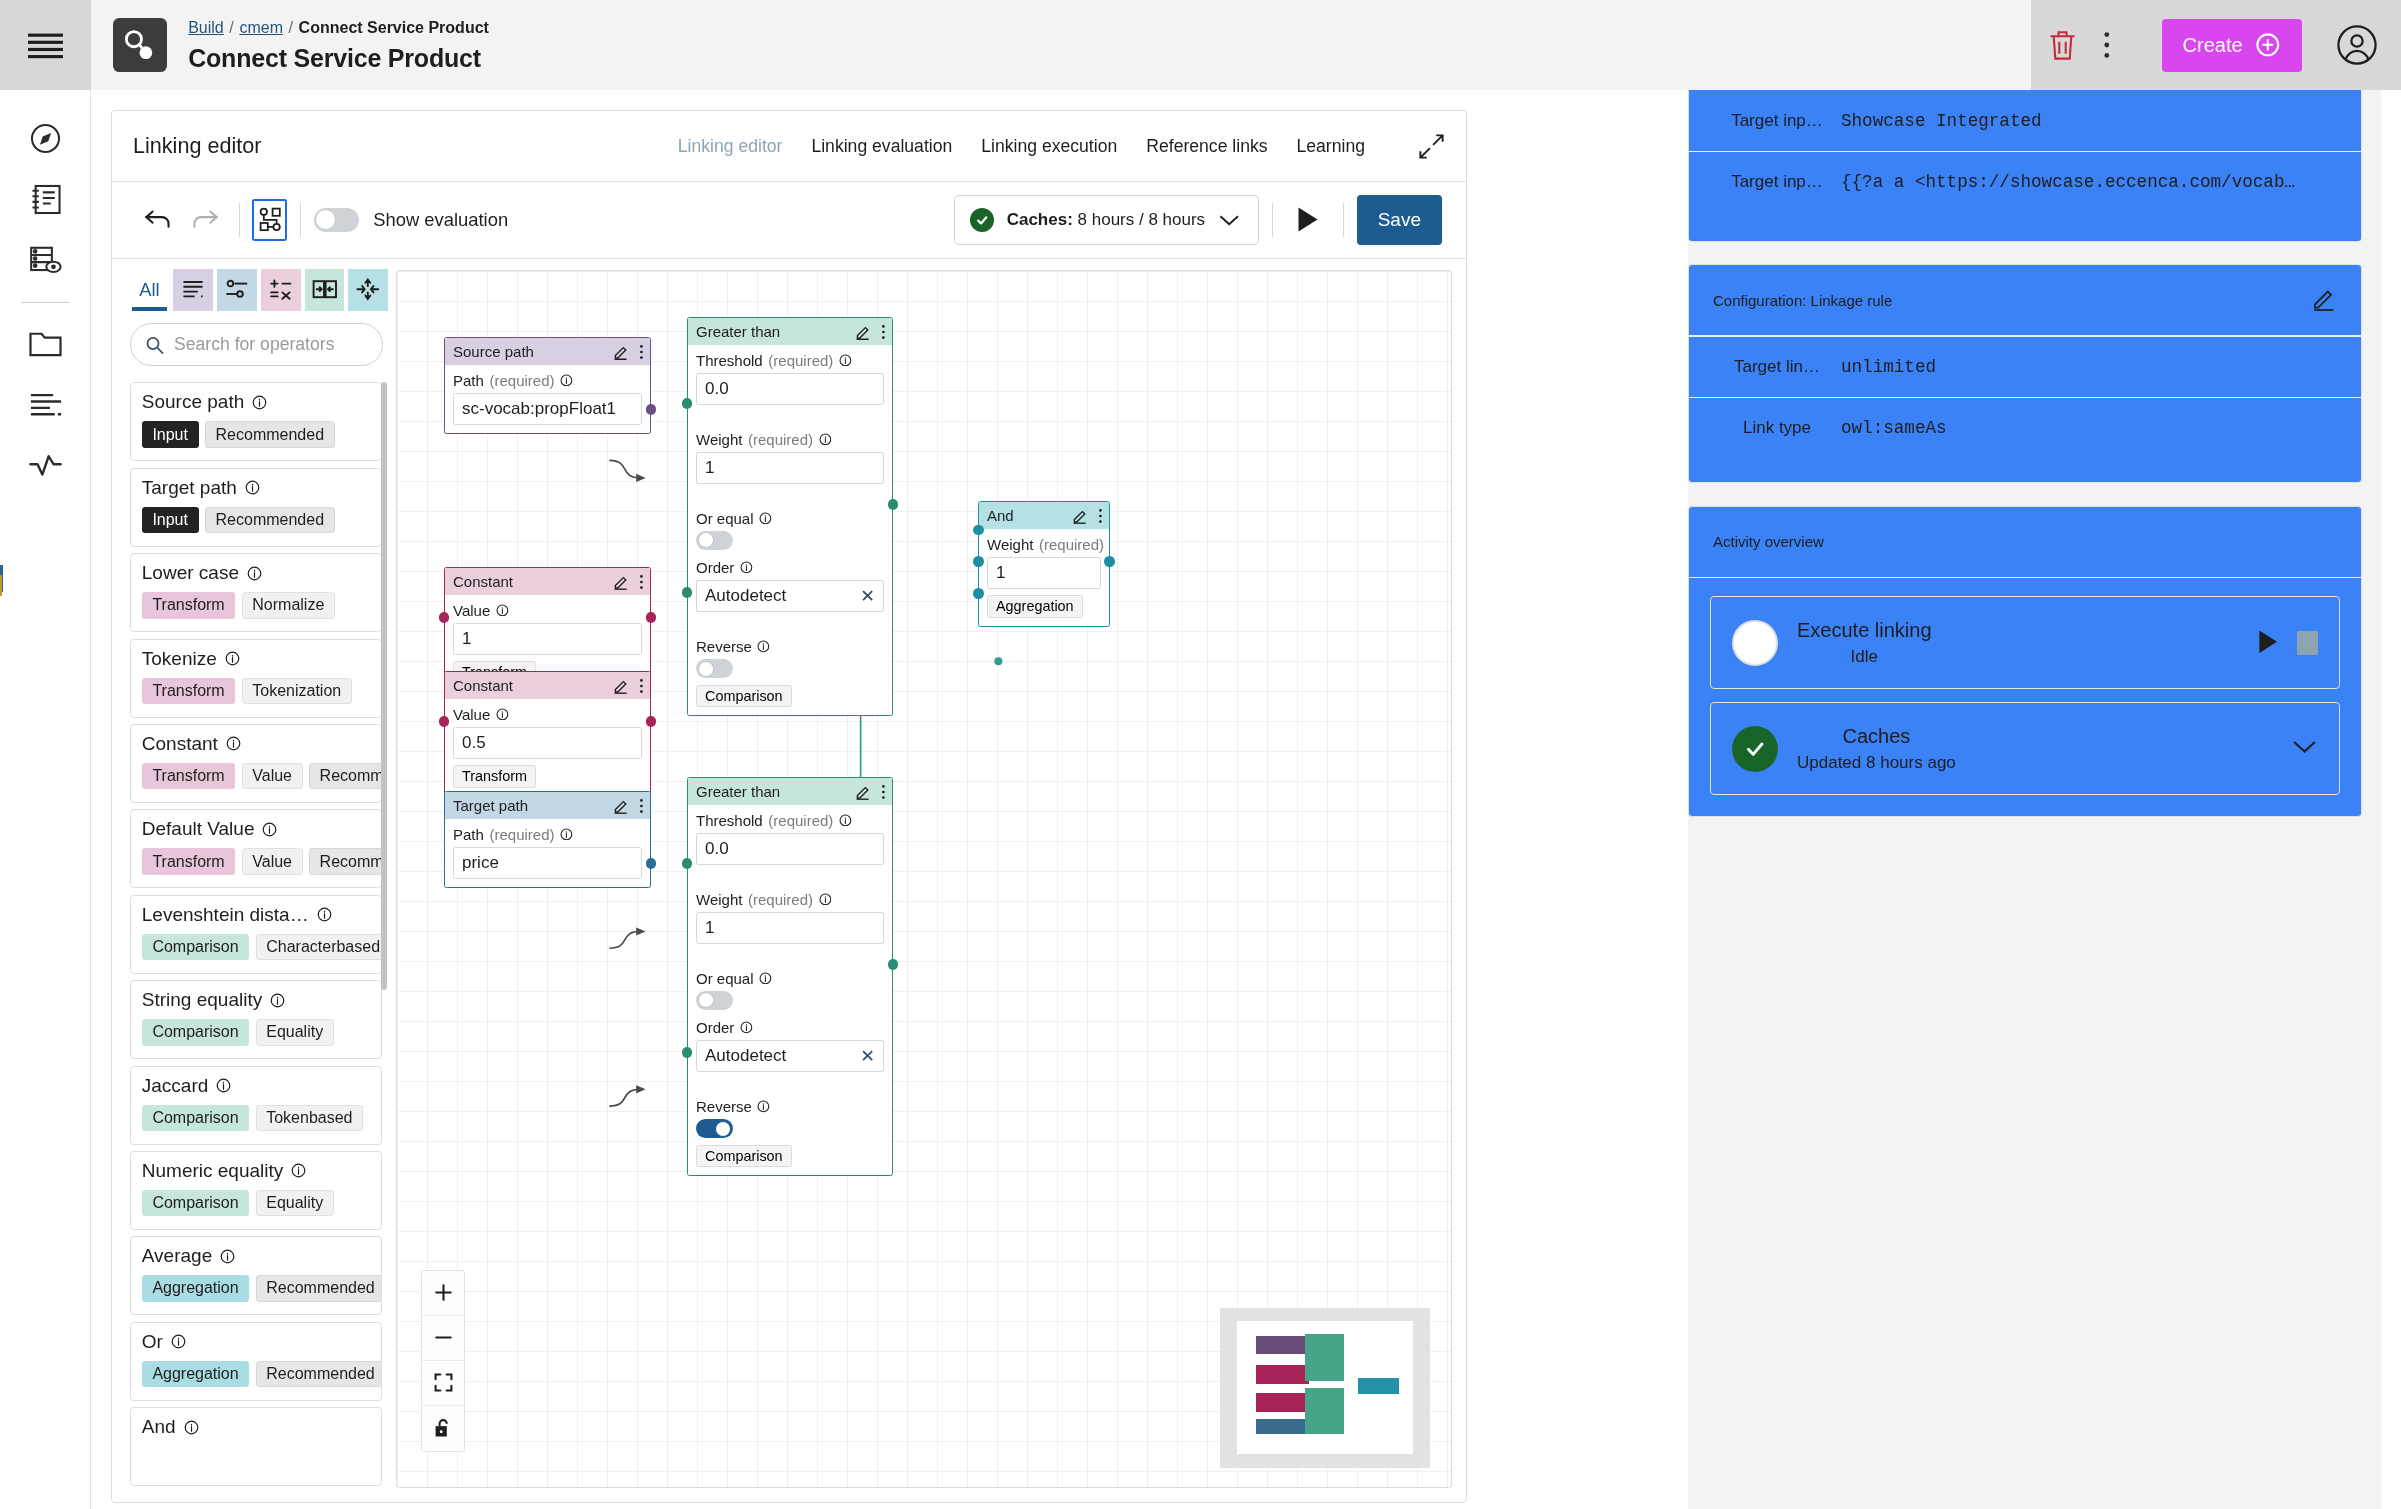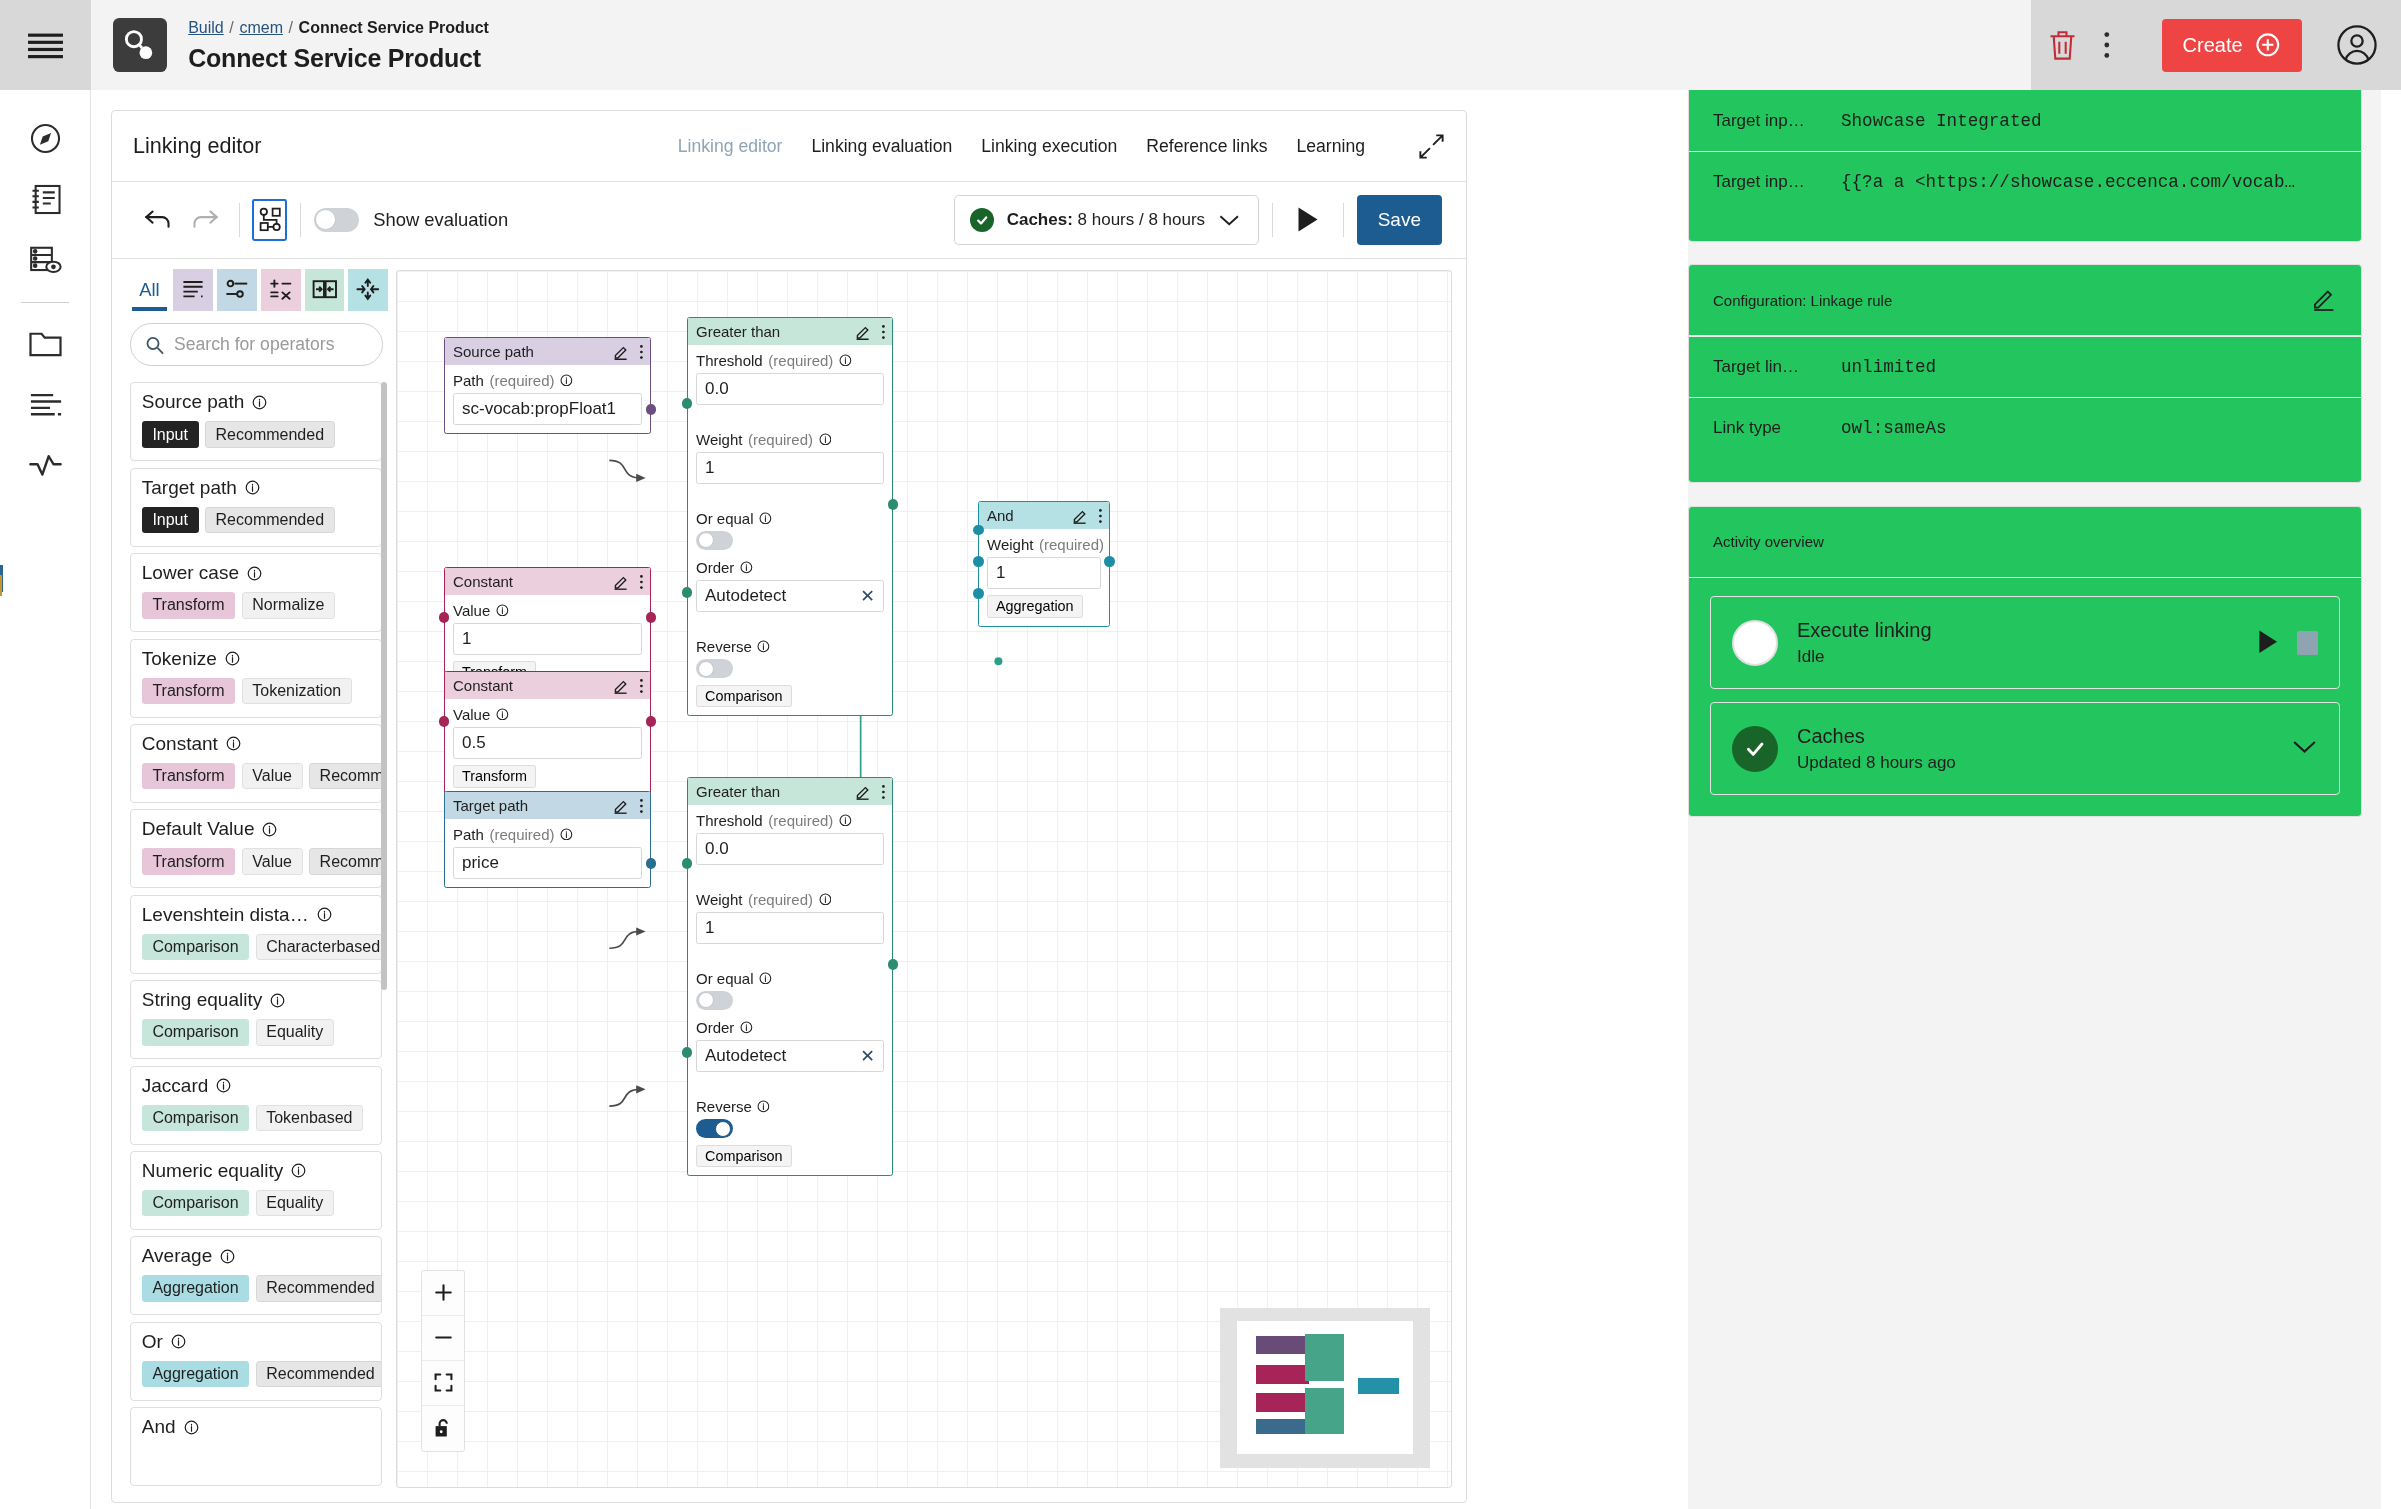--- a/index.html
+++ b/index.html
@@ -26,21 +26,21 @@
   .hdr-inner { position:absolute; left:0; top:0; right:0; height:90px; display:flex; align-items:center; }
   .logo { width:54px; height:54px; background:#3c3c3c; border-radius:6.4px; margin-left:21.6px; display:flex; align-items:center; justify-content:center; flex:none; }
   .hdr-titles { margin-left:21.6px; }
   .crumbs { font-size:16px; color:#1e1e1e; line-height:1.4; }
   .crumbs a { color:#26537e; text-decoration:underline; }
   .crumbs .sep { color:#6b6b6b; margin:0 5.6px; }
   .crumbs .cur { font-weight:bold; color:#1e1e1e; }
   .hdr-h1 { font-size:25px; font-weight:bold; color:#1e1e1e; margin-top:4.8px; letter-spacing:-0.2px; }
   .hdr-actions { margin-left:auto; display:flex; align-items:center; height:90px; padding-right:19px; position:relative; z-index:3; }
   .icon-btn { width:45px; height:45px; display:flex; align-items:center; justify-content:center; cursor:pointer; }
-  .create-btn { background:#ef4444; color:#fff; font-size:20px; border:none; border-radius:4px; height:53px; padding:0 21px; display:flex; align-items:center; gap:12.8px; cursor:pointer; margin-left:32px; }
+  .create-btn { background:#d946ef; color:#fff; font-size:20px; border:none; border-radius:4px; height:53px; padding:0 21px; display:flex; align-items:center; gap:12.8px; cursor:pointer; margin-left:32px; }
   .avatar-btn { margin-left:30px; width:50px; height:50px; display:flex; align-items:center; justify-content:center; cursor:pointer; }
 
   
   .body-area { position:absolute; left:91px; top:90px; width:2310px; height:1419px; background:#fff; }
   .editor-card { position:absolute; left:20px; top:20px; width:1356px; height:1393px; background:#fff; border:0.8px solid #dcdcdc; border-radius:4px; }
 
   .ed-head { height:70px; display:flex; align-items:center; padding:0 21px; position:relative; }
   .ed-title { font-size:21.6px; color:#1e1e1e; }
   .ed-tabs { margin-left:auto; display:flex; align-items:center; gap:29px; font-size:17.6px; color:#1e1e1e; }
   .ed-tabs .tab { cursor:pointer; white-space:nowrap; }
@@ -135,21 +135,21 @@
   .zoomctl div { height:45px; display:flex; align-items:center; justify-content:center; border-bottom:0.8px solid #ececec; cursor:pointer; font-size:24px; color:#1e1e1e; }
   .zoomctl div:last-child { border-bottom:none; }
 
   
   .minimap { position:absolute; right:21px; bottom:19px; width:210px; height:160px; background:#e2e2e2; padding:13.6px 17px; }
   .minimap-inner { width:100%; height:100%; background:#fff; position:relative; }
   .mm { position:absolute; }
 
   
   .rpanel { position:absolute; left:1597px; top:0px; width:693px; height:1419px; background:#f3f3f3; padding:0 19px 0 0; }
-  .rcard { background:#22c55e; border:0.8px solid #e0e0e0; border-radius:4px; margin-bottom:22.4px; }
+  .rcard { background:#3b82f6; border:0.8px solid #e0e0e0; border-radius:4px; margin-bottom:22.4px;text-align:center; }
   .rcard.top { border-top:none; border-top-left-radius:0; border-top-right-radius:0; }
   .rrow { display:flex; align-items:center; padding:0 24px; height:61px; border-top:0.8px solid #ececec; }
   .rrow:first-child { border-top:none; }
   .rkey { width:128px; flex:none; font-size:17px; color:#1e1e1e; white-space:nowrap; overflow:hidden; text-overflow:ellipsis; }
   .rval { font-size:17.6px; color:#1e1e1e; font-family:"Liberation Mono", monospace; white-space:nowrap; overflow:hidden; text-overflow:ellipsis; }
   .rcard-head { display:flex; align-items:center; padding:0 24px; height:70px; }
   .rcard-title { font-size:15px; color:#1e1e1e; }
   .rcard-head .edit { margin-left:auto; cursor:pointer; }
   .rcard-divider { height:0.8px; background:#ececec; }
   .act-list { padding:19px 21px 21px; }

